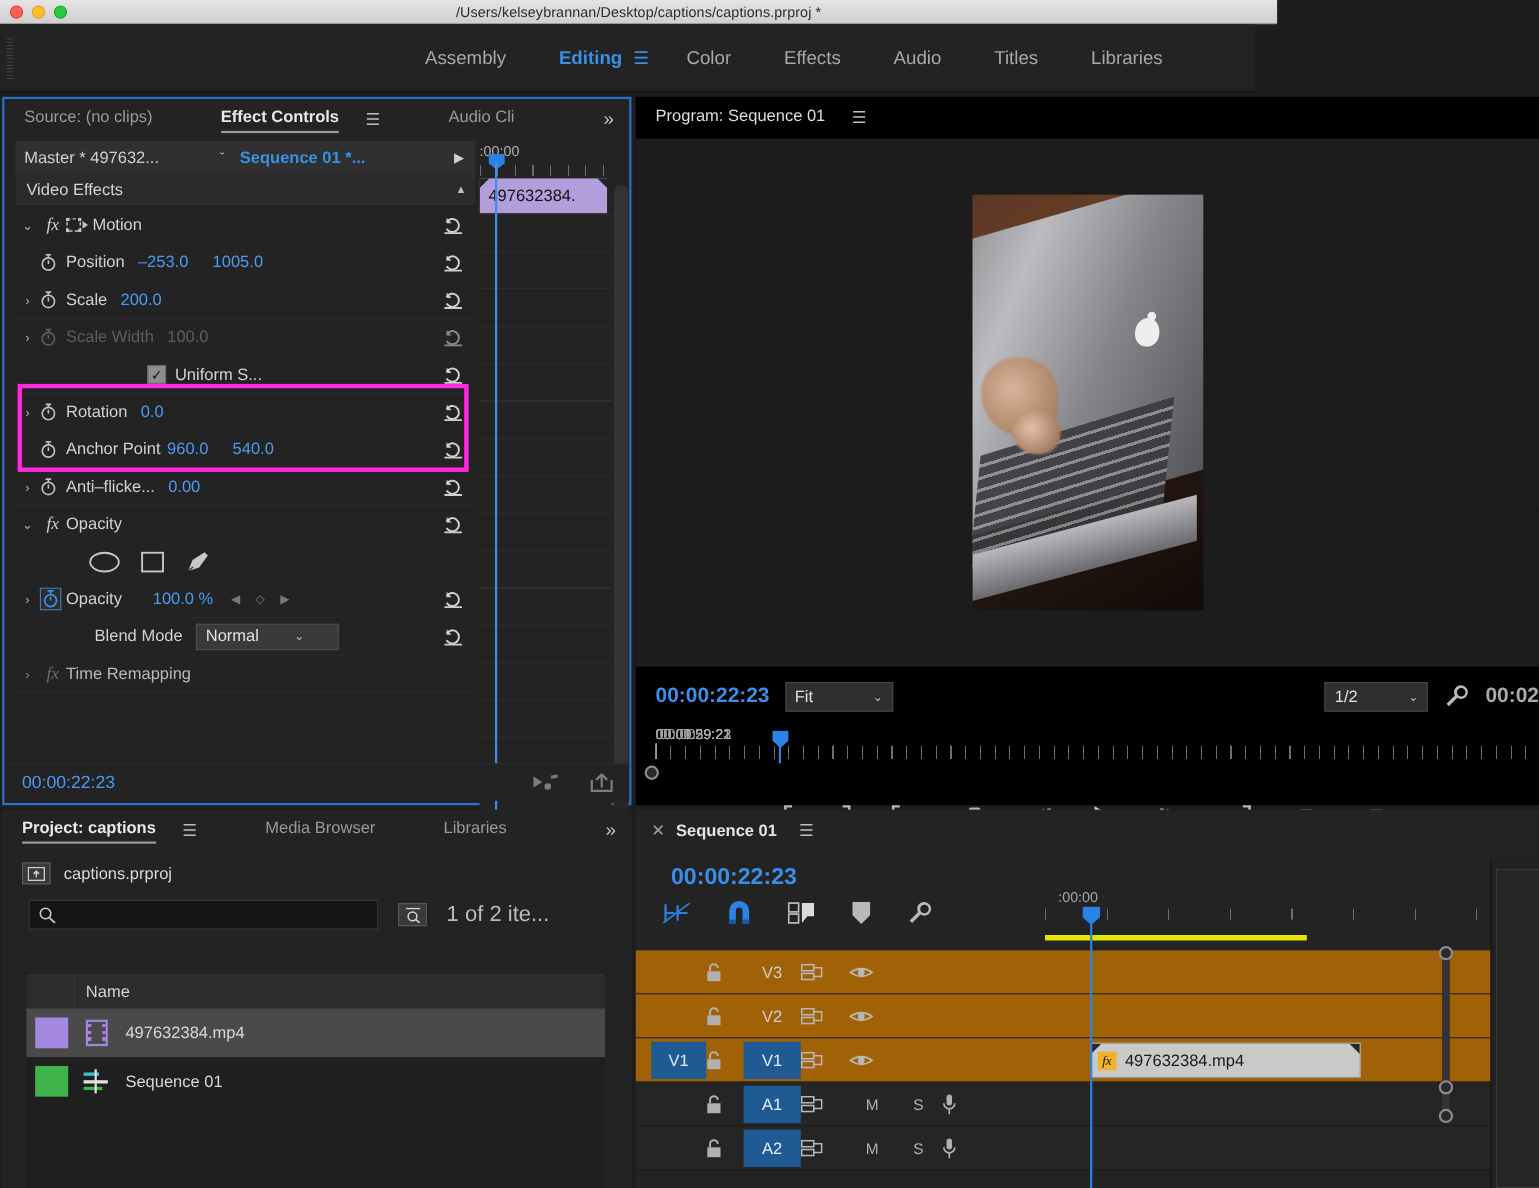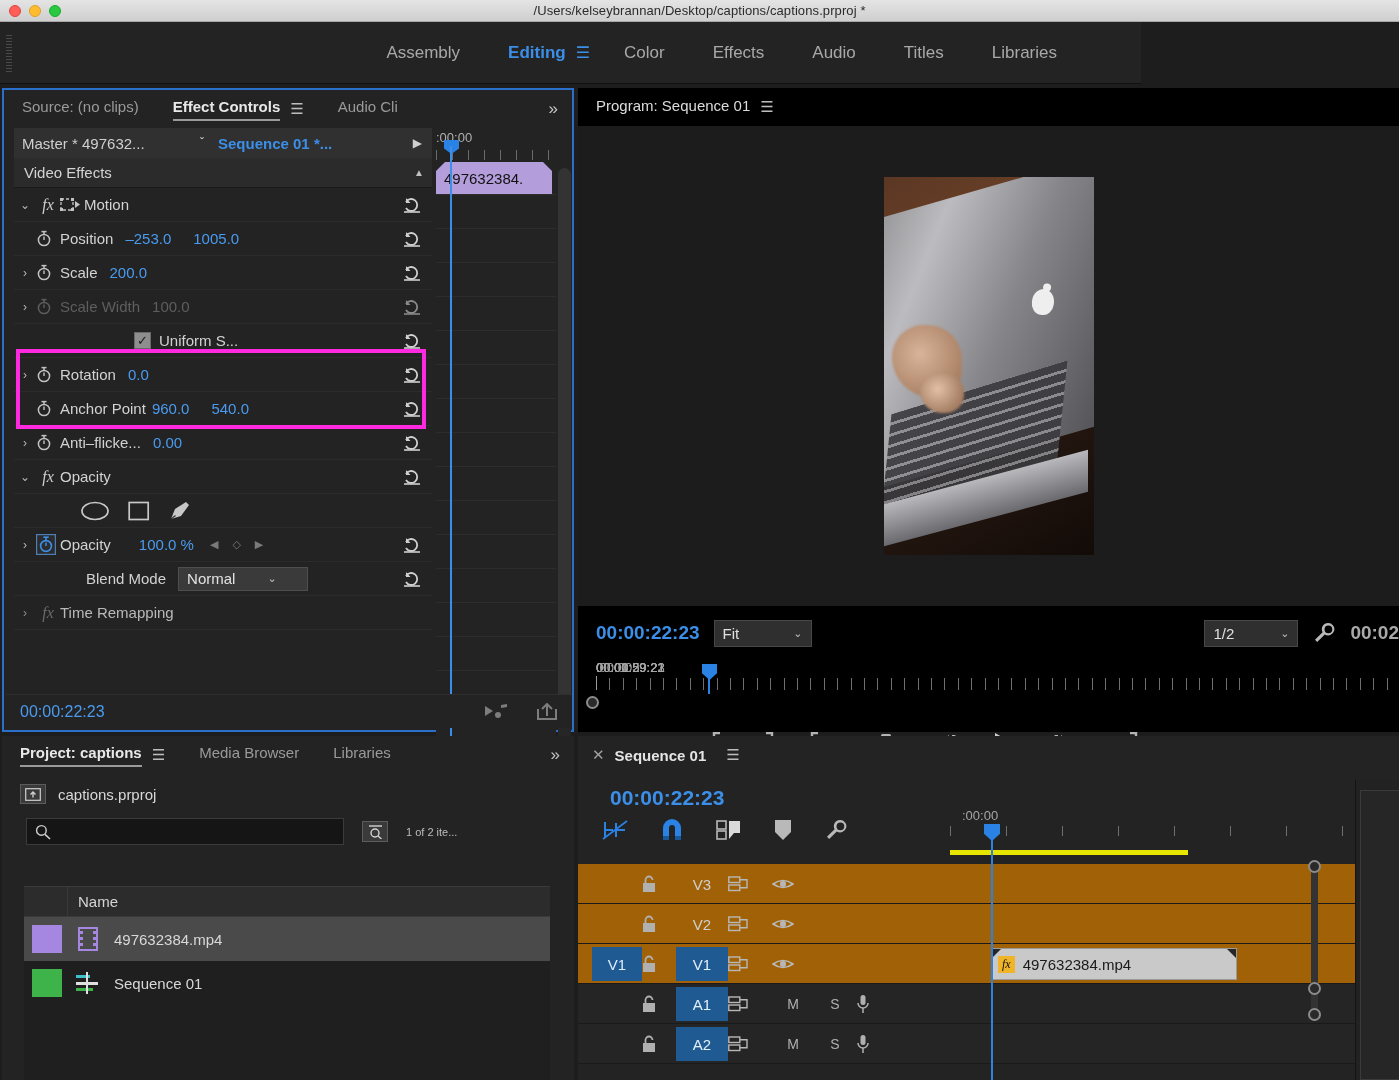--- a/index.html
+++ b/index.html
@@ -6,21 +6,21 @@
   body {
     width:1399px; height:1080px; overflow:hidden;
     background:#1d1d1d;
     font-family:"Liberation Sans", sans-serif;
     color:#c8c8c8; -webkit-font-smoothing:antialiased;
   }
   .app { position:relative; width:1399px; height:1080px; }
 
   
   .titlebar {
-    position:absolute; left:0; top:0; width:1399px; height:22px;
+    position:absolute; left:0; top:0; width:1161px; height:22px;
     background:linear-gradient(to bottom,#e4e4e4,#cfcfcf);
     border-bottom:1px solid #a8a8a8;
     display:flex; align-items:center;
   }
   .traffic { display:flex; gap:8px; padding-left:9px; }
   .tl-dot { width:12px; height:12px; border-radius:50%; }
   .tl-red{background:#ff5f57;border:1px solid #e0443e;}
   .tl-yel{background:#ffbd2e;border:1px solid #dea123;}
   .tl-grn{background:#28c940;border:1px solid #1aab29;}
   .title-text{
@@ -43,21 +43,21 @@
   .ws-tab{
     font-size:17px; color:#a8a8a8; padding:0 24px; white-space:nowrap;
     cursor:default;
   }
   .ws-tab.active{ color:#3b8fe8; font-weight:bold; }
   .ws-menu{ color:#3b8fe8; font-size:16px; margin-left:-14px; padding-right:10px;}
 
   
   .panel{ position:absolute; background:#222; }
   .panel-active{ border:2px solid #2a6fc9; }
-  .tabrow{ display:flex; align-items:center; height:38px; padding-left:18px; gap:0; }
+  .tabrow{ display:flex; align-items:center; height:38px; padding-left:18px; gap:14px; }
   .ptab{
     font-size:15px; color:#9a9a9a; padding:0 0 6px 0; white-space:nowrap; cursor:default;
   }
   .ptab.active{ color:#e8e8e8; font-weight:bold; border-bottom:2px solid #9a9a9a; padding-bottom:4px;}
   .ptab-gap{ width:34px; }
   .hamb{ font-size:15px; color:#bdbdbd; margin-left:10px; }
   .chev2{ margin-left:auto; margin-right:14px; font-size:17px; color:#c5c5c5; }
 
   
   #effectControls{ left:2px; top:88px; width:572px; height:644px; background:#232323; }
@@ -212,21 +212,21 @@
   .proj-root-label{ font-size:15px; color:#d8d8d8;}
   .folder-ico{ width:26px;height:20px;background:#3a3a3a;border:1px solid #5c5c5c;
                display:flex;align-items:center;justify-content:center;font-size:11px;color:#cfcfcf;}
   .proj-searchrow{ display:flex; align-items:center; padding:14px 0 0 24px; gap:18px;}
   .searchbox{ width:318px; height:27px; background:#151515; border:1px solid #3b3b3b;
               display:flex; align-items:center; padding-left:8px; gap:8px;}
   .searchbox input{ background:transparent;border:0;outline:0;color:#d0d0d0;font-size:14px;
                     font-family:"Liberation Sans",sans-serif; width:280px;}
   .find-ico{ width:26px;height:21px;background:#3a3a3a;border:1px solid #5c5c5c;
              display:flex;align-items:center;justify-content:center;font-size:12px;color:#d4d4d4;}
-  .item-count{ font-size:11px; color:#bcbcbc;}
+  .item-count{ font-size:20px; color:#bcbcbc;}
 
   .proj-list{ position:absolute; left:22px; top:150px; width:526px; bottom:0; background:#1f1f1f;
               border-top:1px solid #3a3a3a;}
   .proj-head{ height:30px; display:flex; align-items:center; background:#2c2c2c;
               border-bottom:1px solid #3a3a3a;}
   .proj-head .col-sw{ width:44px; border-right:1px solid #3a3a3a; height:30px;}
   .proj-head .col-name{ padding-left:10px; font-size:15px; color:#d5d5d5;}
   .proj-row{ height:44px; display:flex; align-items:center; }
   .proj-row.selected{ background:#4a4a4a; }
   .sw{ width:30px; height:28px; margin-left:8px; }

